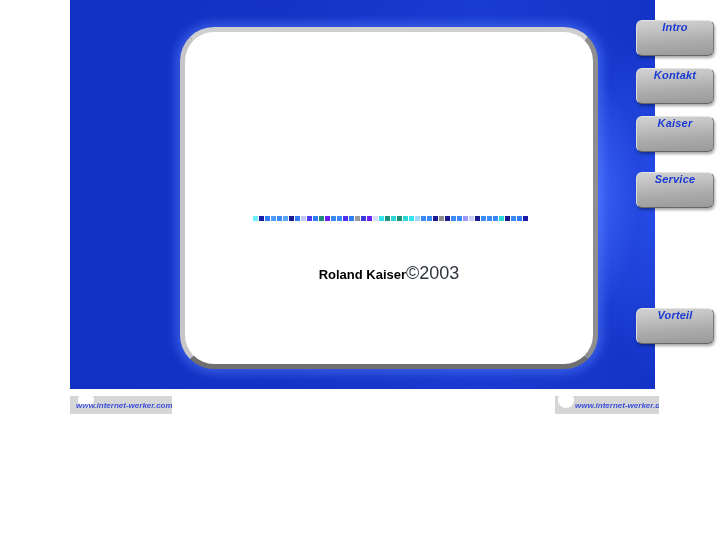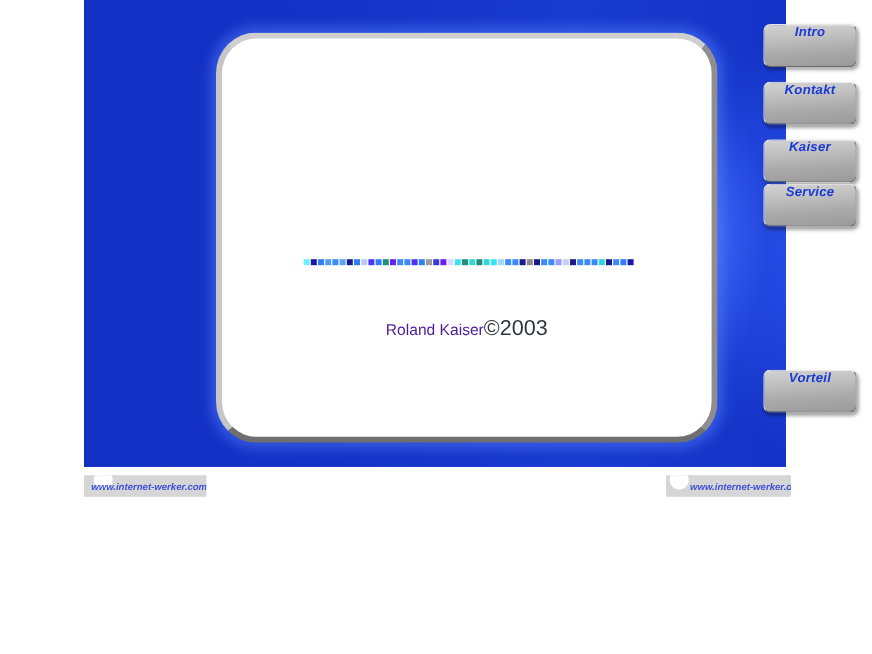--- a/index.html
+++ b/index.html
@@ -93,22 +93,22 @@
     position: absolute;
     left: 0;
     top: 233px;
     width: 100%;
     text-align: center;
     font-size: 13px;
     line-height: 16px;
     white-space: nowrap;
   }
   .copyline .name {
-    color: #4c1d95;
-    font-weight: normal;
+    color: #000000;
+    font-weight: bold;
     font-family: "Liberation Sans", sans-serif;
   }
   .copyline .year {
     color: #30363f;
     font-weight: normal;
     font-family: "Liberation Sans", sans-serif;
     font-size: 18px;
   }
 
   
@@ -265,21 +265,21 @@
     <div class="nav" id="nav">
         <div class="nav-btn" style="top: 20px;">
           <span>Intro</span>
         </div>
         <div class="nav-btn" style="top: 68px;">
           <span>Kontakt</span>
         </div>
         <div class="nav-btn" style="top: 116px;">
           <span>Kaiser</span>
         </div>
-        <div class="nav-btn" style="top: 153px;">
+        <div class="nav-btn" style="top: 172px;">
           <span>Service</span>
         </div>
         <div class="nav-btn" style="top: 308px;">
           <span>Vorteil</span>
         </div>
       </div>
 
   </div>
 
   <div class="badge" id="badge-left">

